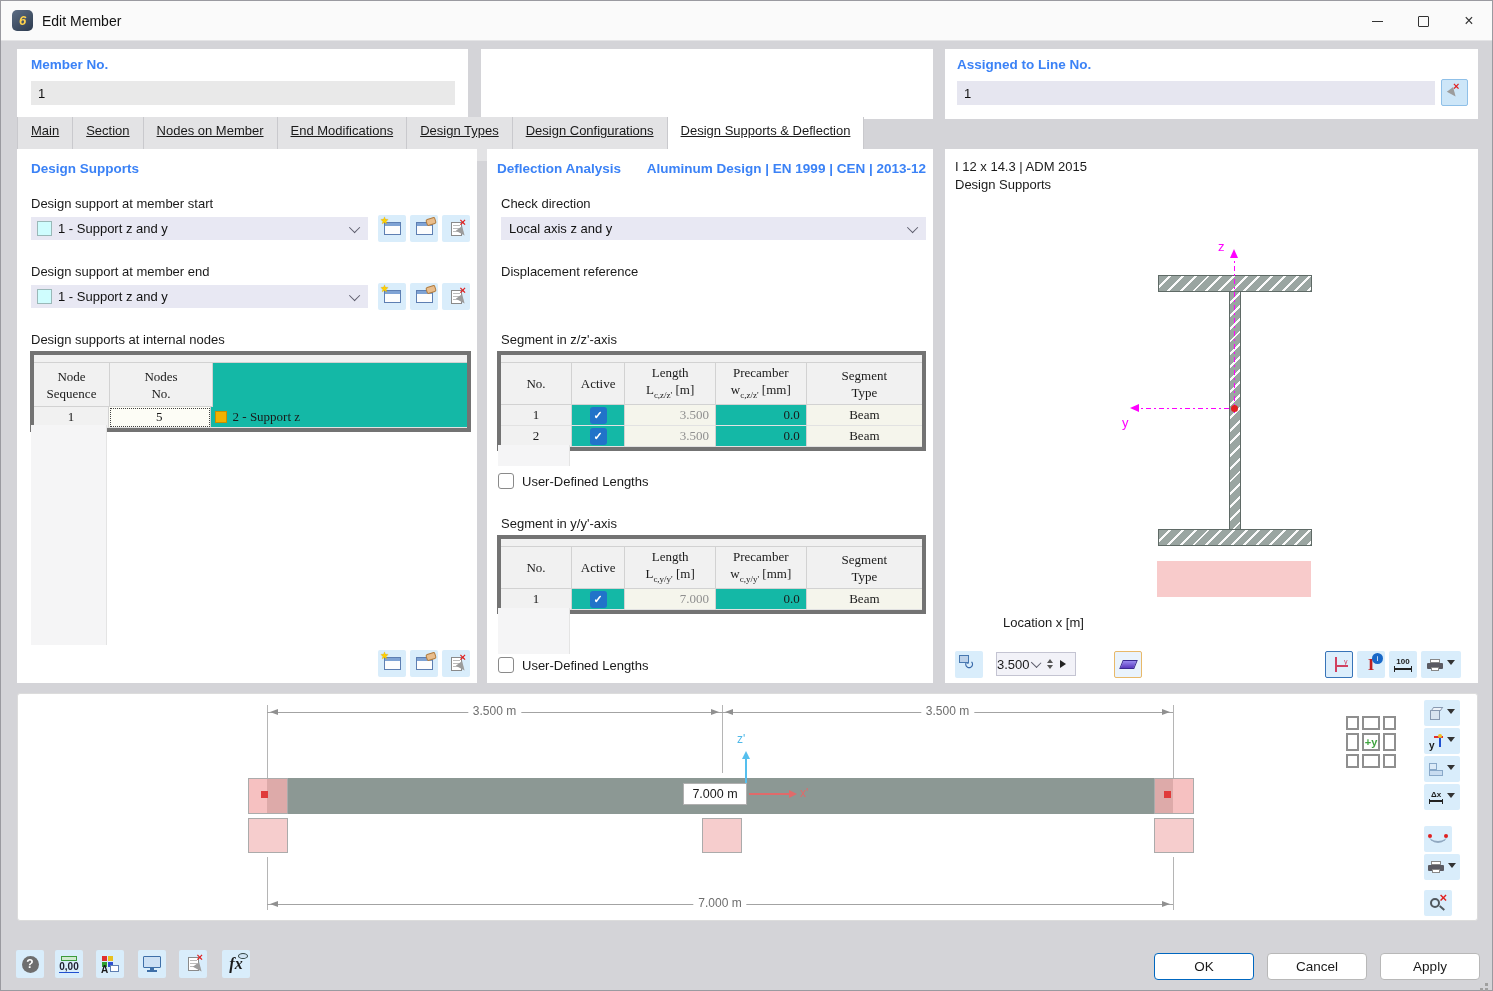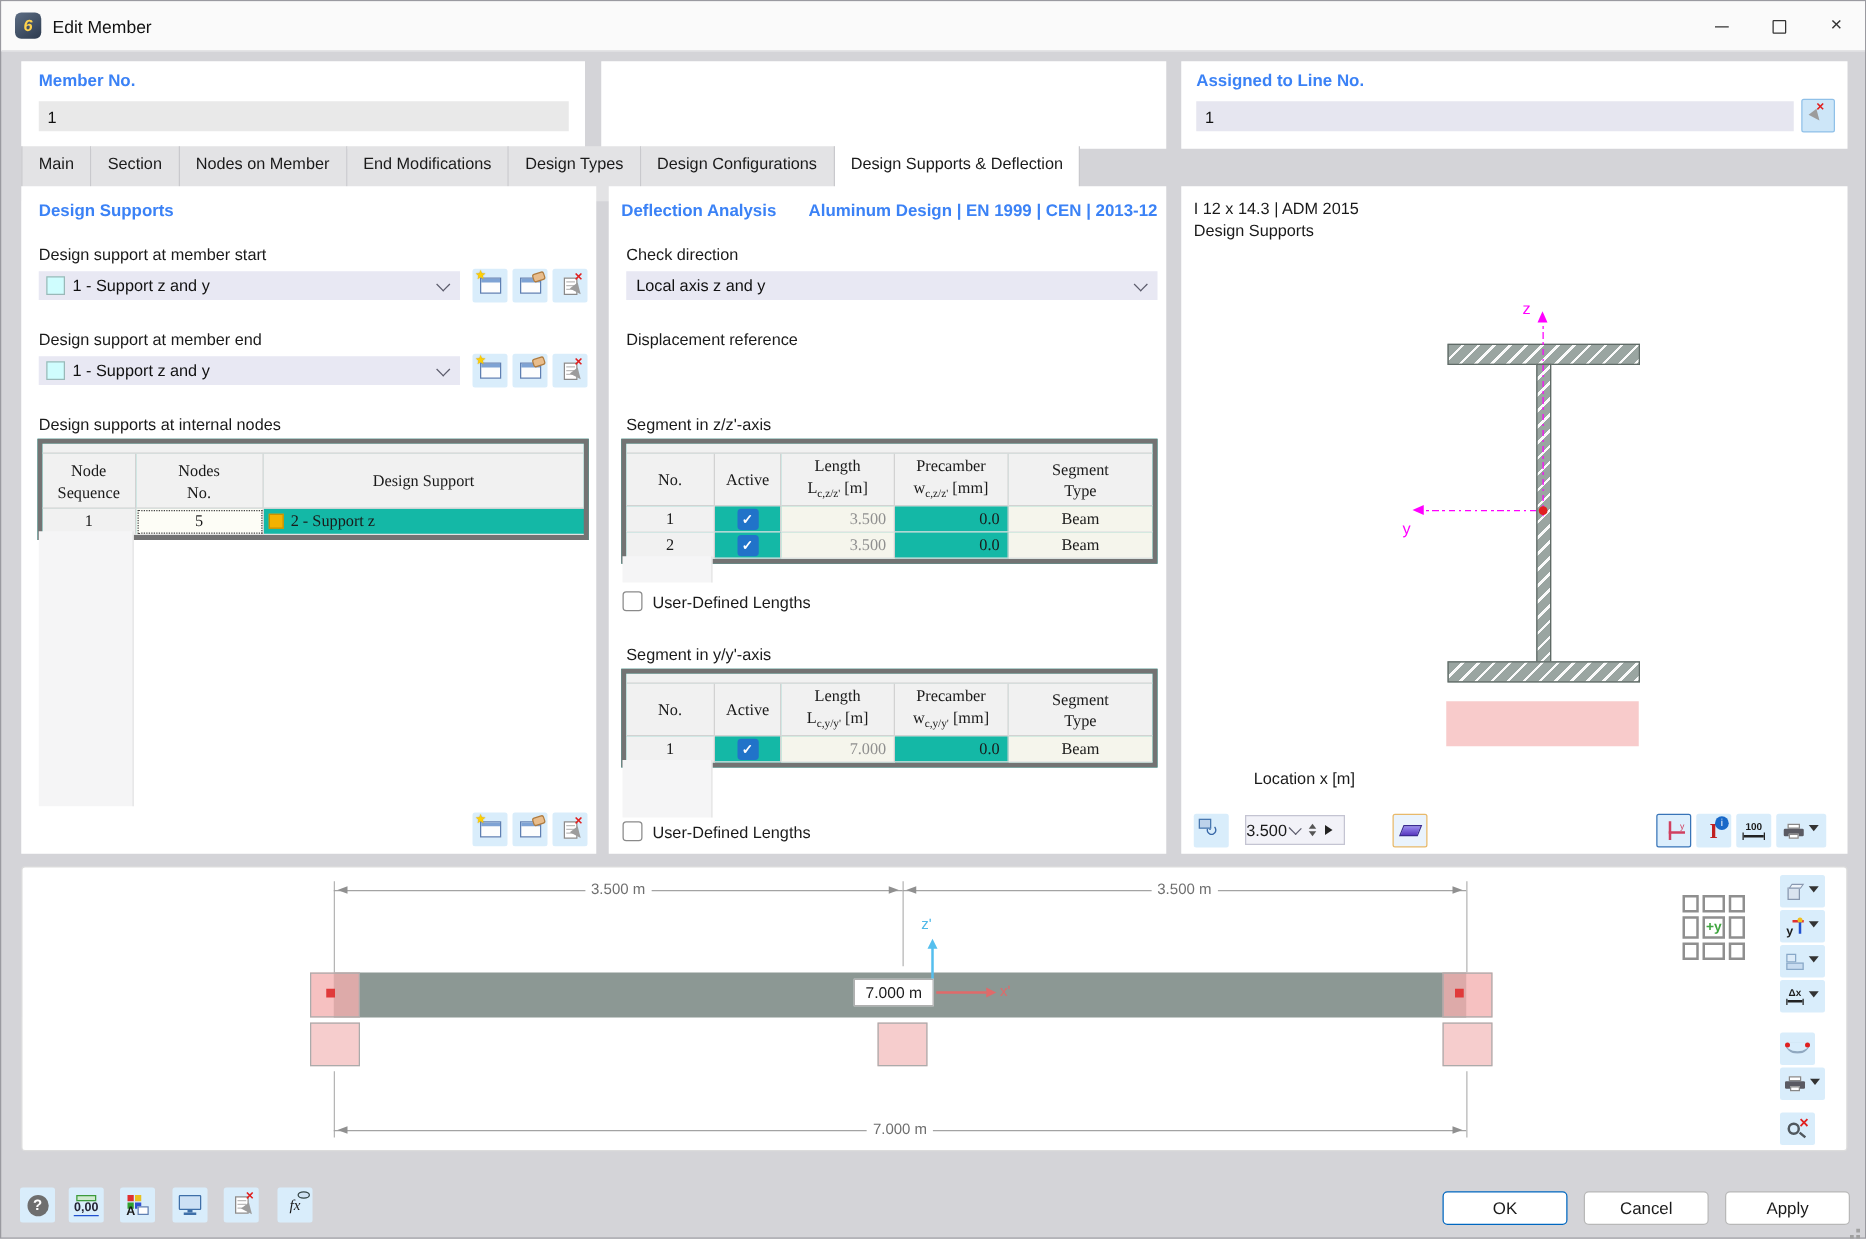--- a/index.html
+++ b/index.html
@@ -24,21 +24,21 @@
   .glyph-close { font-size:16px; color:#333; line-height:1; }
 
   
   .panel { position:absolute; background:#fff; }
   .blue-h { font-weight:bold; color:#3b82f6; font-size:13.5px; }
   .field { position:absolute; height:24px; background:#e9e9e9; display:flex; align-items:center;
            padding-left:7px; font-size:13px; color:#111; }
   .field.lav { background:#e6e6f0; }
 
   
-  .tabbar { position:absolute; left:16px; top:116px; height:44px; display:flex; }
+  .tabbar { position:absolute; left:16px; top:116px; height:44px; display:flex;text-decoration:underline; }
   .tab { padding:0 13px; line-height:27px; background:#e3e3e5; border-right:1px solid #c9c9cd;
          font-size:13px; color:#1a1a1a; white-space:nowrap; }
   .tab:first-child { border-left:1px solid #c9c9cd; }
   .tab.active { background:#fff; }
 
   
   .dropdown { position:absolute; height:23px; background:#e8e8f3; display:flex; align-items:center;
               padding:0 8px 0 6px; }
   .dd-text { flex:1; font-size:13px; color:#111; margin-left:6px; }
   .dd-text.noswatch { margin-left:2px; }
@@ -211,23 +211,20 @@
       <div class="tstrip"></div>
       <div class="trow">
         <div class="th" style="width:76px;height:44px">
           <div>Node</div>
             <div>Sequence</div>
         </div>
         <div class="th" style="width:103px;height:44px">
           <div>Nodes</div>
             <div>No.</div>
         </div>
-        <div class="th" style="width:260px;height:44px;border-right:none">
-          <div>Design Support</div>
-        </div>
       </div>
       <div class="trow">
         <div class="td seq" style="width:76px">1</div>
         <div class="td dotted-cell" style="width:103px">5</div>
         <div class="td" style="width:260px;border-right:none;justify-content:flex-start;padding-left:4px">
           <span class="swatch sw-orange"></span>
           <span style="margin-left:6px">2 - Support z</span>
         </div>
       </div>
     </div>
@@ -549,21 +546,21 @@
       <div class="abs" style="left:7px;top:12px;width:4px;height:2px;background:#3e6fa8"></div>
       <div class="abs" style="left:4px;top:14px;width:10px;height:2px;background:#3e6fa8"></div>
     </div>
   </div>
   <div class="ibtn" style="left:178px;top:949px;width:28px;height:28px">
     <span class="mini-doc"></span>
     <span class="mini-x" style="right:4px;top:2px">×</span>
     <div class="mini-cursor" style="right:3px;bottom:2px"></div>
   </div>
   <div class="ibtn" style="left:221px;top:949px;width:28px;height:28px">
-    <span style="font-family:'Liberation Serif',serif;font-style:italic;font-weight:normal;font-size:12px">fx</span>
+    <span style="font-family:'Liberation Serif',serif;font-style:italic;font-weight:bold;font-size:16px">fx</span>
     <div class="abs" style="right:2px;top:3px;width:10px;height:6px;border:1px solid #344;border-radius:50%;background:#cfe2f3"></div>
   </div>
 
   <div class="footer-btn primary" style="left:1153px;top:952px">OK</div>
   <div class="footer-btn" style="left:1266px;top:952px">Cancel</div>
   <div class="footer-btn" style="left:1379px;top:952px">Apply</div>
   <div class="grip"></div>
 </div>
 
 </body></html>

